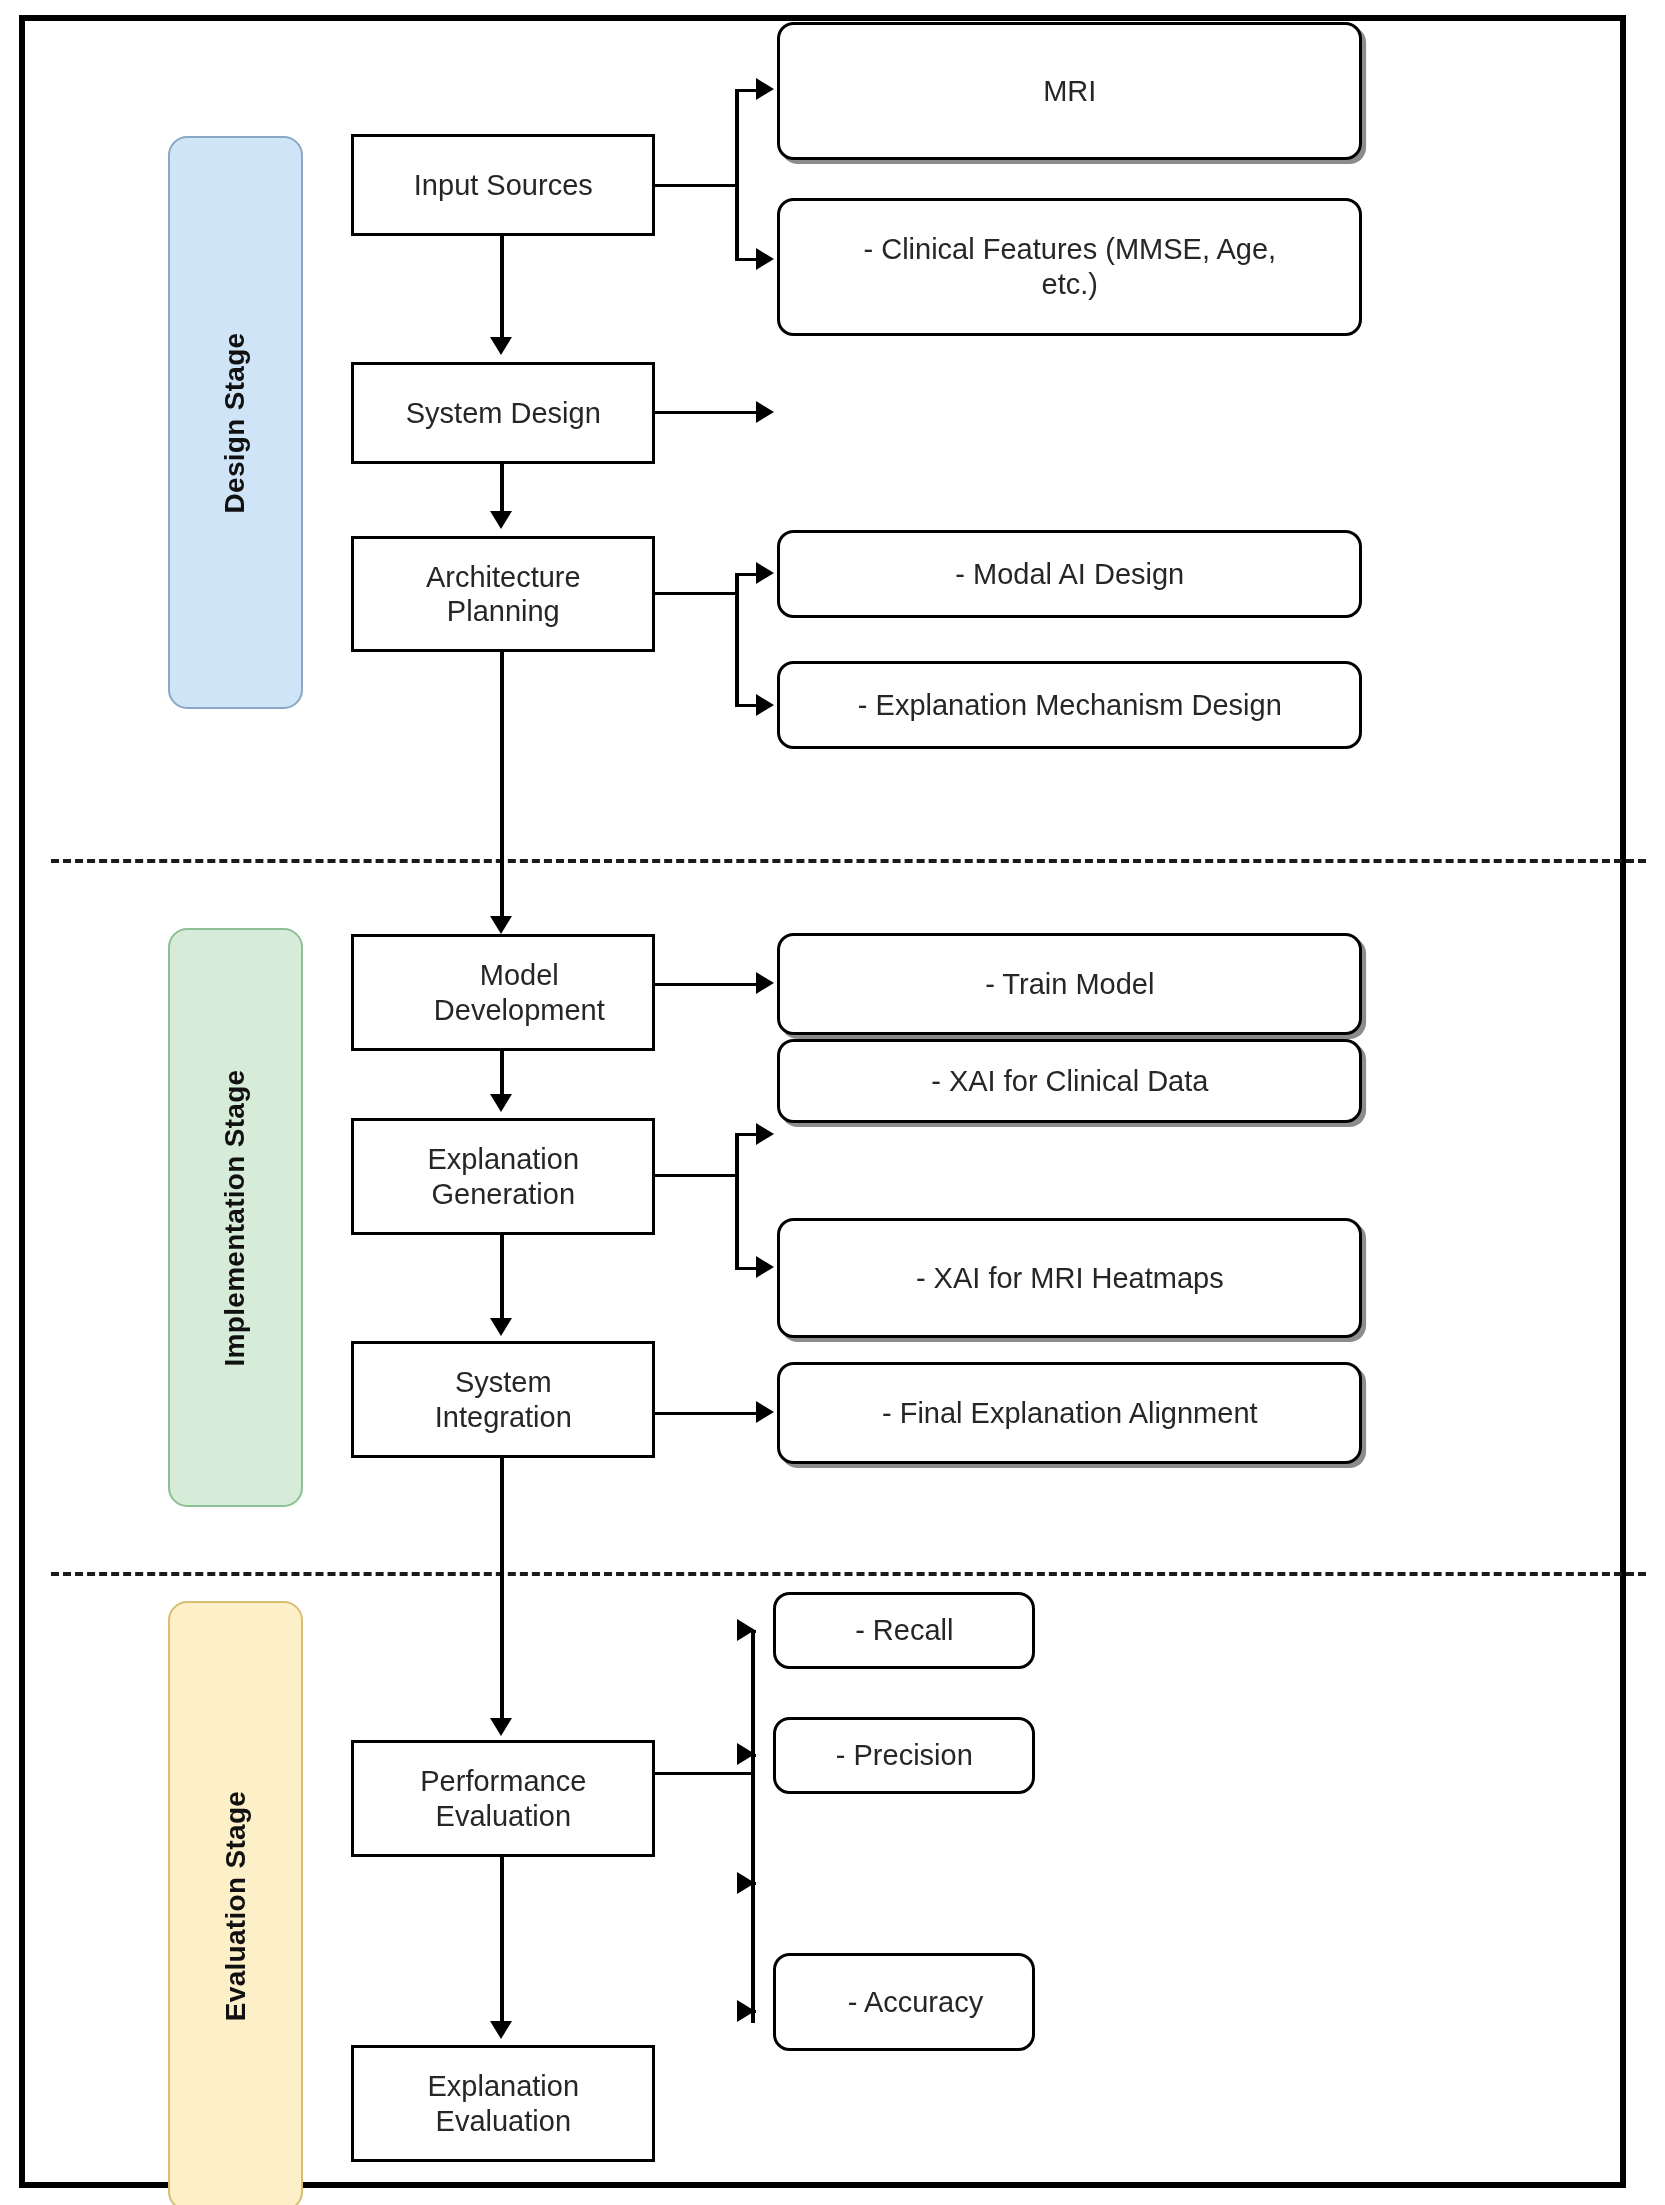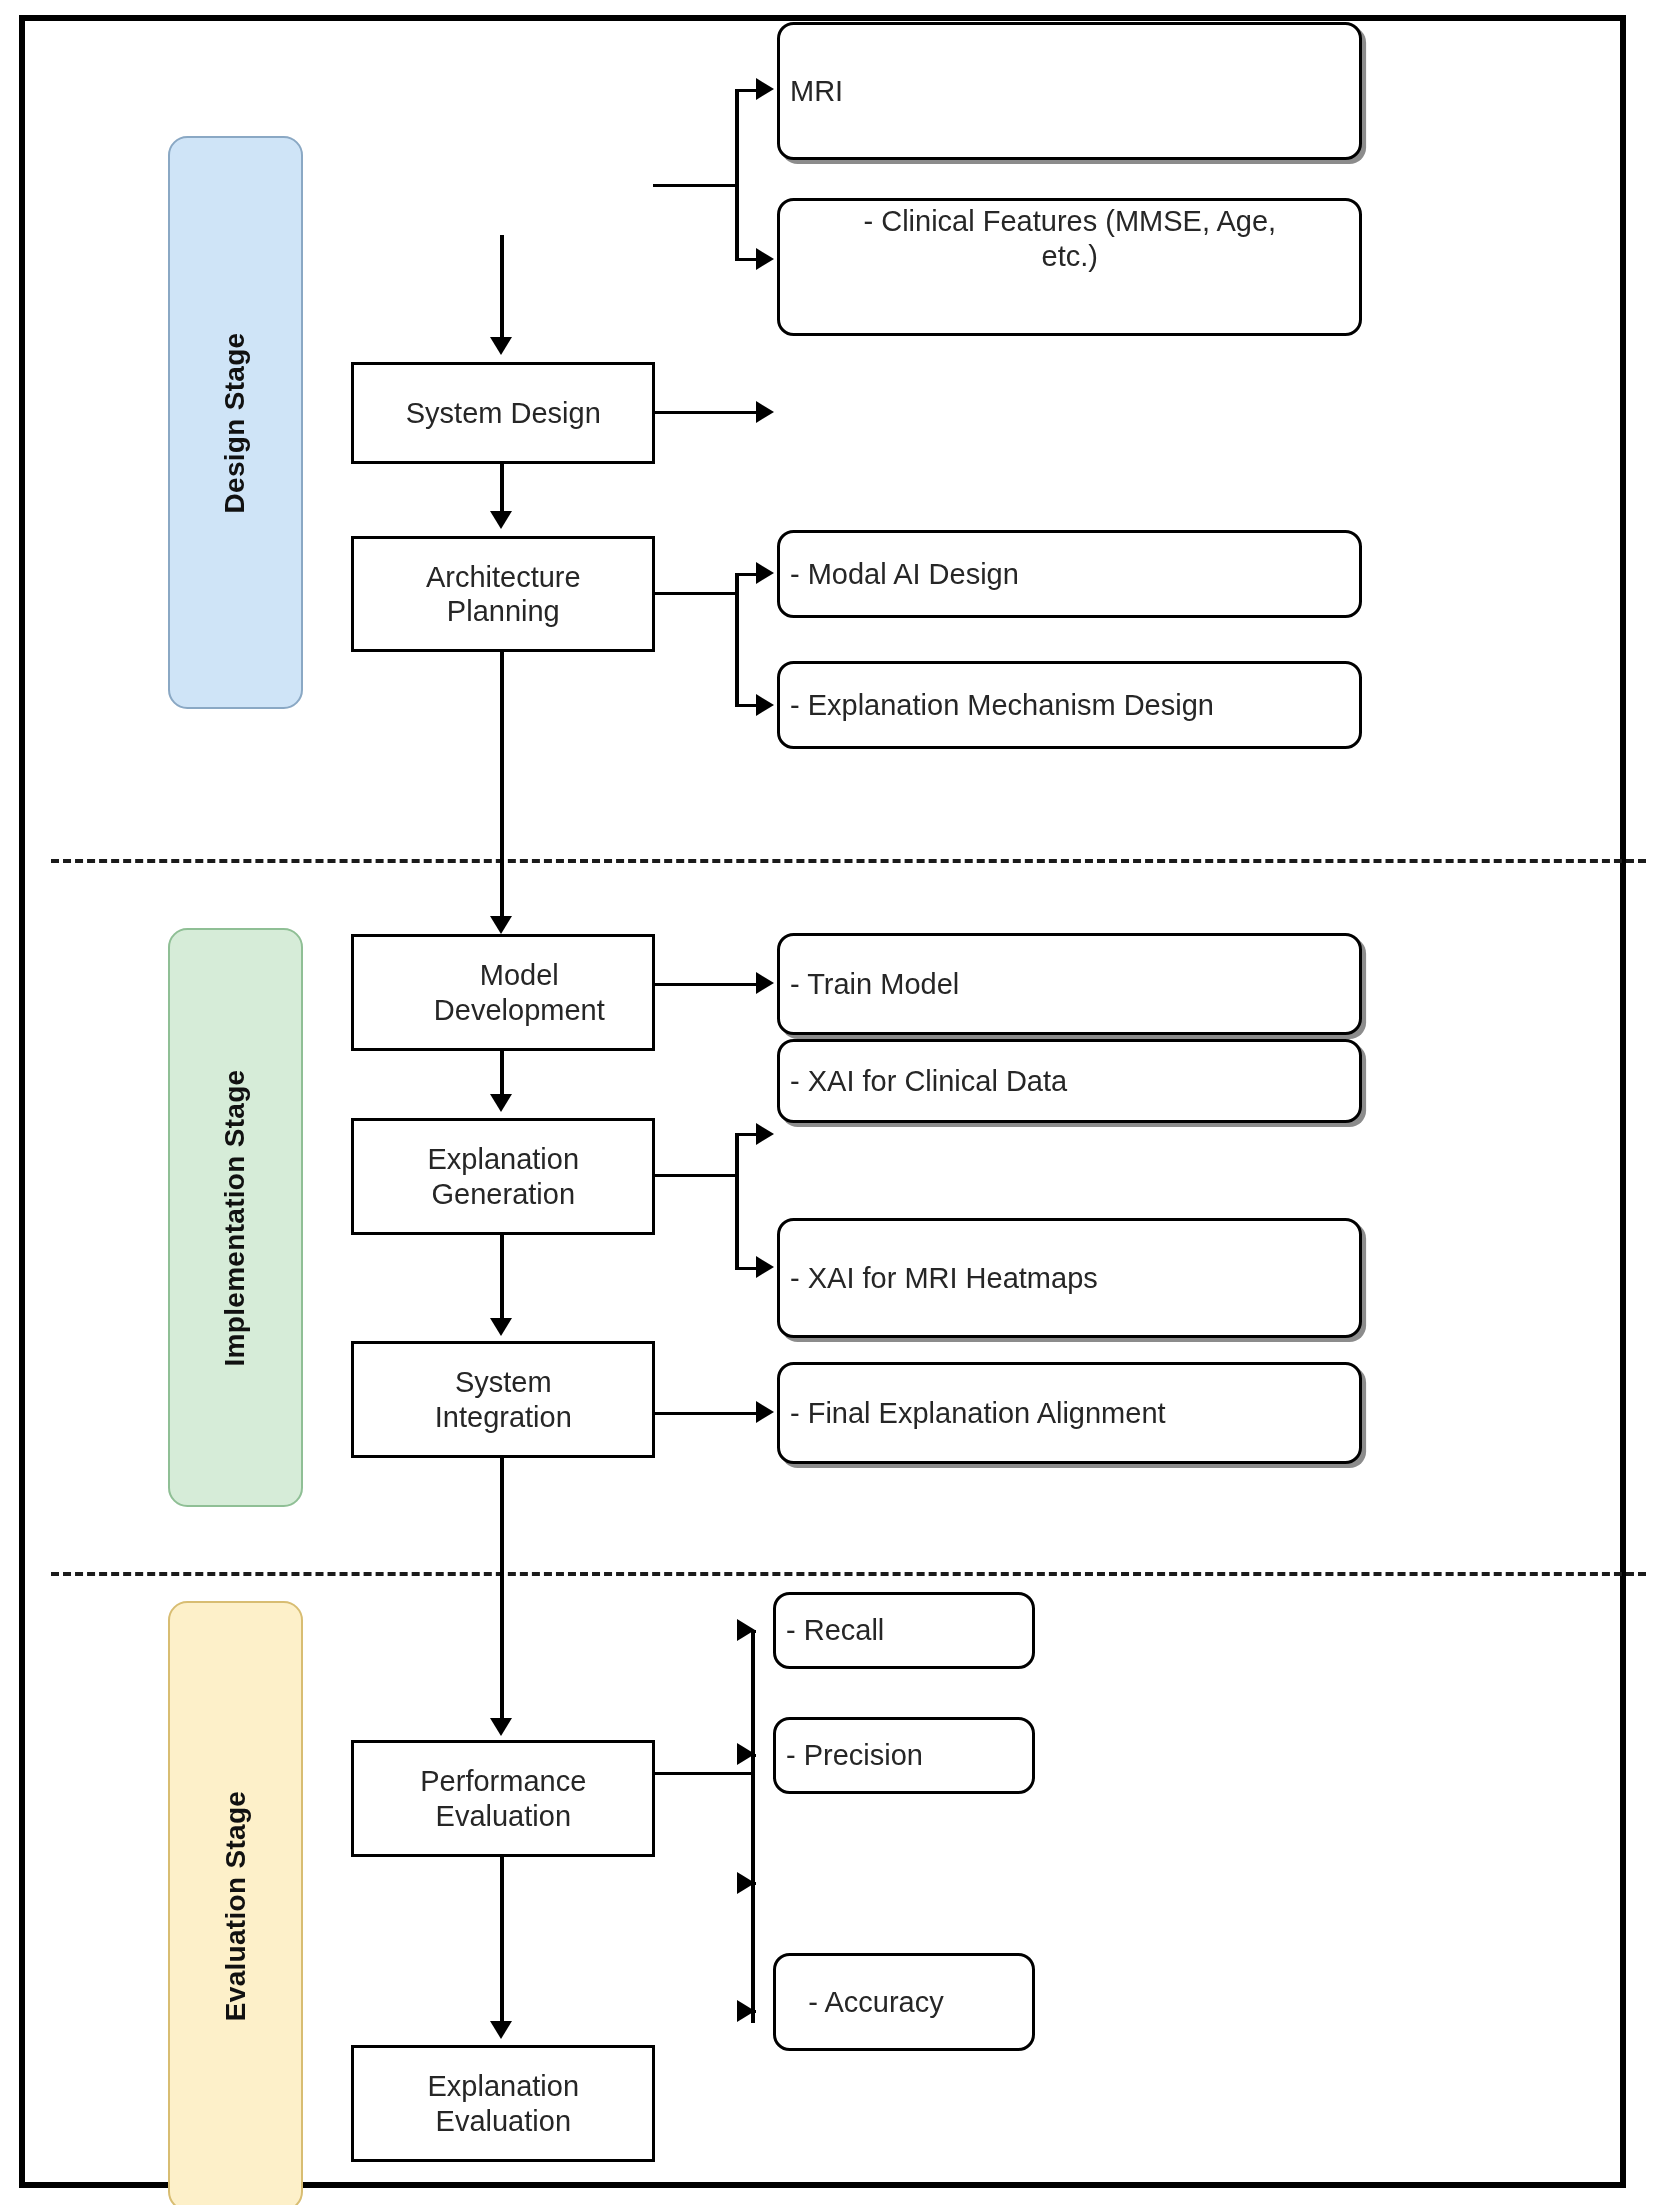--- a/index.html
+++ b/index.html
@@ -58,21 +58,21 @@
     line-height:1.18;
     padding:2.8px 7px;
   }
   
   .rbox{
     position:absolute;
     box-sizing:border-box;
     background:#ffffff;
     border:3.4px solid #000000;
     border-radius:16.6px;
-    display:flex;align-items:center;justify-content:flex-start;
+    display:flex;align-items:center;justify-content:center;
     text-align:center;
     font-size:29px;
     color:#262626;
     line-height:1.2;
     padding:2.8px 9.7px;
   }
   .rbox.shadowed{ box-shadow:4.1px 4.1px 0 rgba(120,120,120,0.85); }
   
   .ln{position:absolute;background:#000000;}
   .lnv{width:3.4px;}
@@ -108,20 +108,23 @@
     <div class="stage-rail rail-impl">
       <span class="rail-label">Implementation Stage</span>
     </div>
     <div class="stage-rail rail-eval">
       <span class="rail-label">Evaluation Stage</span>
     </div>
 
     <div class="sep" style="top:838px;"></div>
     <div class="sep" style="top:1551px;"></div>
 
+    <div class="pbox" style="left:326px;top:113px;width:304px;height:102px;">
+      <span>Input Sources</span>
+    </div>
 
     <div class="pbox" style="left:326px;top:341px;width:304px;height:102px;">
       <span>System Design</span>
     </div>
 
     <div class="pbox" style="left:326px;top:515px;width:304px;height:116px;flex-direction:column;">
       <span>Architecture</span>
       <span>Planning</span>
     </div>
 

